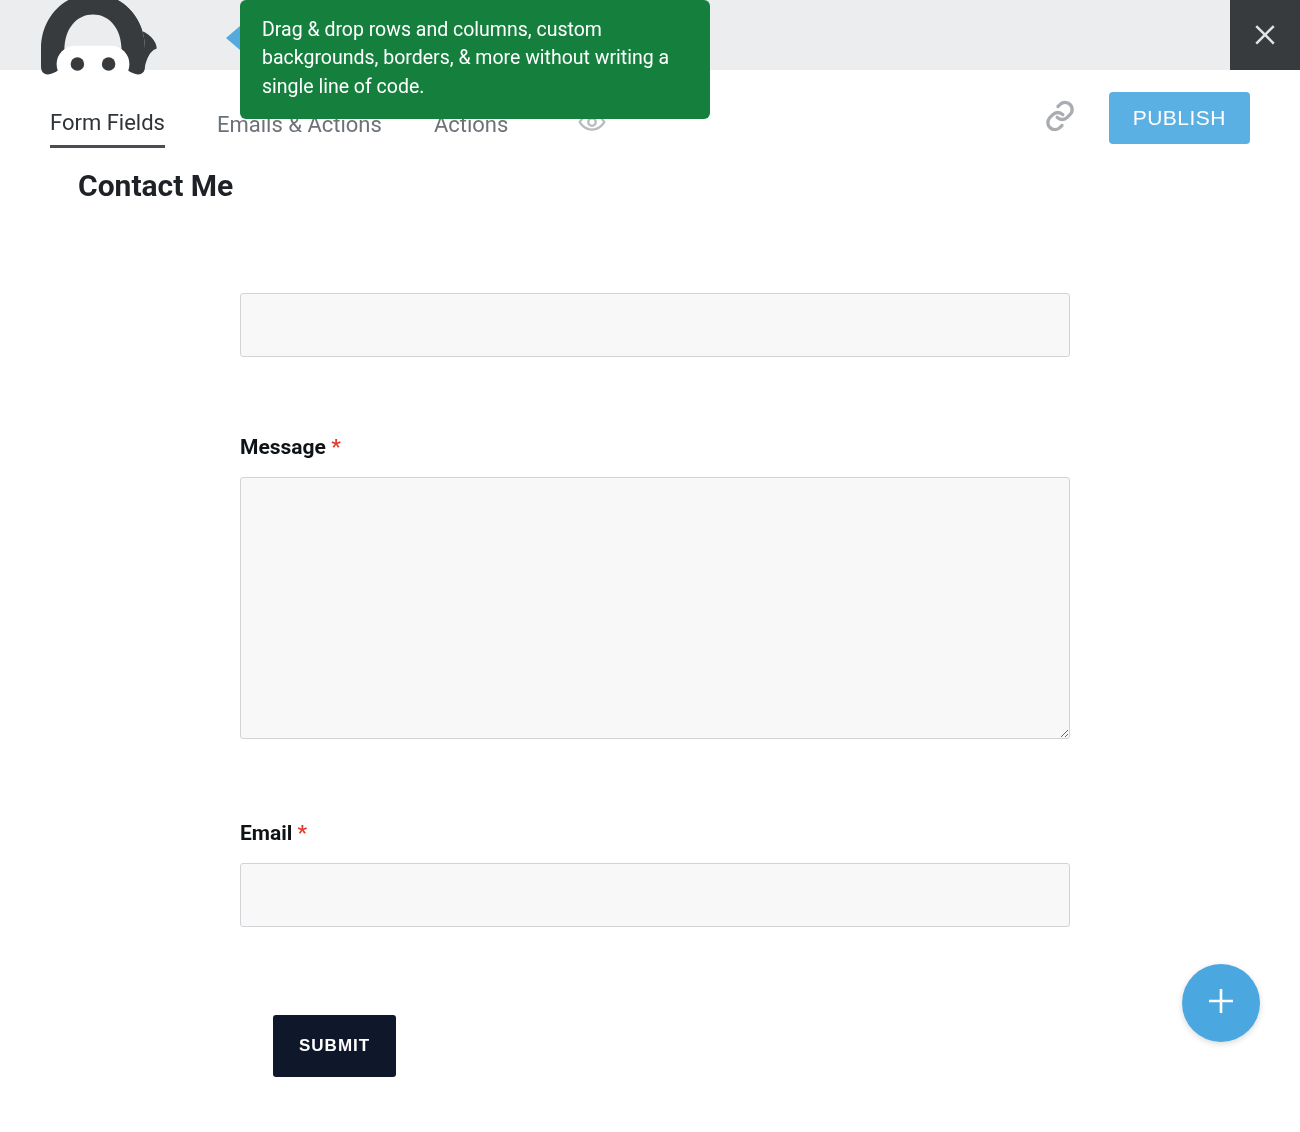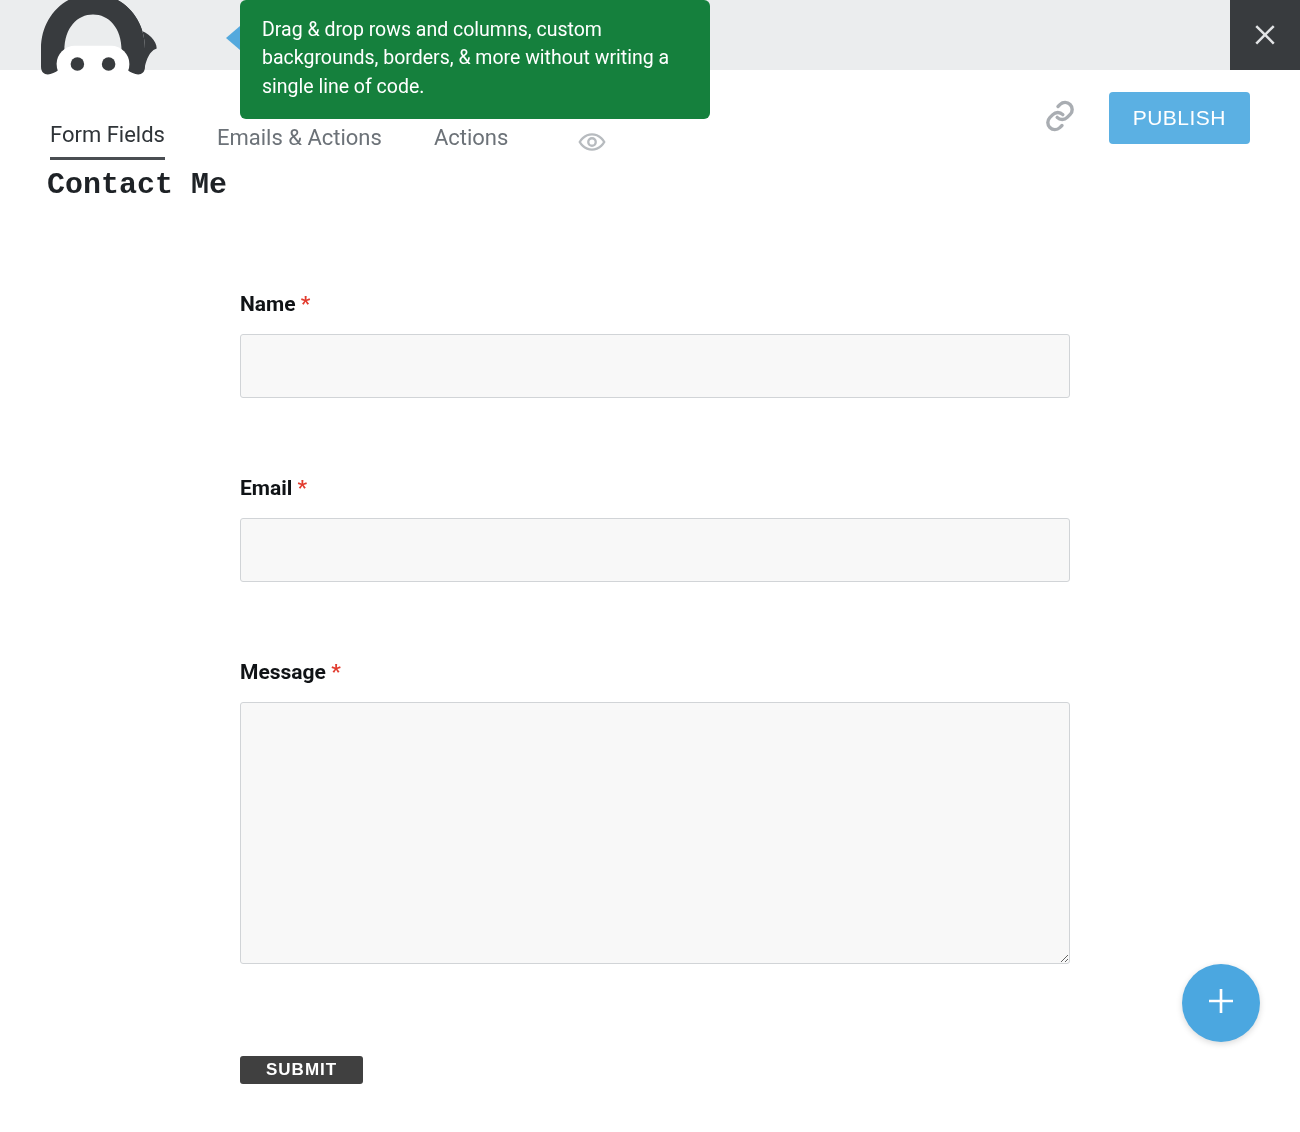--- a/index.html
+++ b/index.html
@@ -60,21 +60,21 @@
     left: -14px;
     top: 26px;
     border-top: 12px solid transparent;
     border-bottom: 12px solid transparent;
     border-right: 14px solid #54a9dd;
   }
 
   
   .tabrow {
     display: flex;
-    align-items: flex-end;
+    align-items: center;
     padding: 0 50px;
     height: 90px;
     position: relative;
   }
   .tab {
     font-size: 22px;
     color: #6c7278;
     margin-right: 52px;
     padding: 28px 0 10px 0;
     cursor: pointer;
@@ -108,22 +108,21 @@
     letter-spacing: 0.5px;
     padding: 14px 24px;
     cursor: pointer;
   }
 
   
   .form-title {
     font-size: 30px;
     font-weight: 700;
     color: #1e2226;
-    padding: 8px 50px 0 47px;
-    font-family: Liberation Mono, monospace;
+    padding: 8px 50px 0 78px;
   }
 
   
   .form-area {
     padding: 90px 0 0 0;
     width: 830px;
     margin-left: 240px;
   }
   .field-block { margin-bottom: 78px; }
   .field-label {
@@ -147,30 +146,31 @@
     width: 100%;
     height: 262px;
     border: 1px solid #d1d4d7;
     background: #f8f8f8;
     border-radius: 3px;
     font-size: 18px;
     padding: 12px 14px;
     resize: both;
   }
   .submit-btn {
-    background: #404040;
+    background: #0f172a;
     color: #fff;
     border: none;
     font-size: 17px;
     font-weight: 600;
     letter-spacing: 1px;
-    padding: 4px 26px;
+    padding: 21px 26px;
     border-radius: 3px;
     cursor: pointer;
     margin-top: 10px;
+    margin-left: 33px;
   }
 
   
   .fab {
     position: absolute;
     right: 40px;
     bottom: 90px;
     width: 78px;
     height: 78px;
     border-radius: 50%;
@@ -257,43 +257,39 @@
       <span>PUBLISH</span>
     </button>
   </div>
 </div>
 
 <h1 class="form-title">Contact Me</h1>
 
 <div class="form-area">
 
   <div class="field-block">
+    <input type="text" class="text-input" style="">
+  </div>
+
+  <div class="field-block">
     <label class="field-label">
-      <span>Name</span>
+      <span>Message</span>
       <span class="req">*</span>
     </label>
-    <input type="text" class="text-input" style="">
+    <textarea class="textarea-input" style=""></textarea>
   </div>
 
   <div class="field-block">
     <label class="field-label">
       <span>Email</span>
       <span class="req">*</span>
     </label>
     <input type="text" class="text-input" style="">
   </div>
 
-  <div class="field-block">
-    <label class="field-label">
-      <span>Message</span>
-      <span class="req">*</span>
-    </label>
-    <textarea class="textarea-input" style=""></textarea>
-  </div>
-
   <button class="submit-btn">
     <span>SUBMIT</span>
   </button>
 </div>
 
 <div class="fab">
   <span>
     <svg viewBox="0 0 24 24" fill="#ffffff">
       <path d="M11 3h2v8h8v2h-8v8h-2v-8H3v-2h8z"></path>
     </svg>

